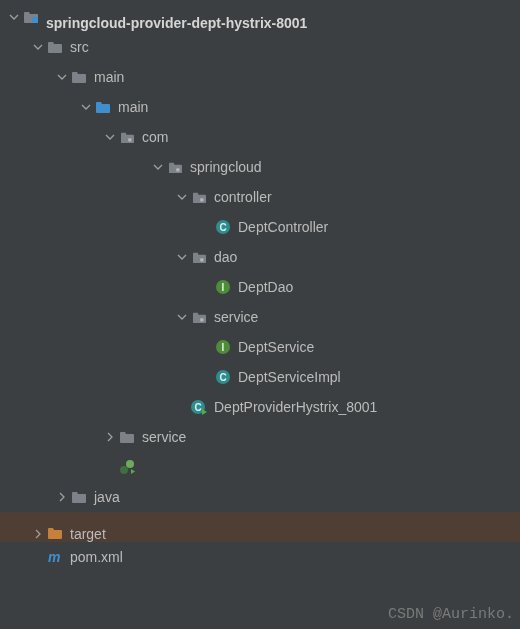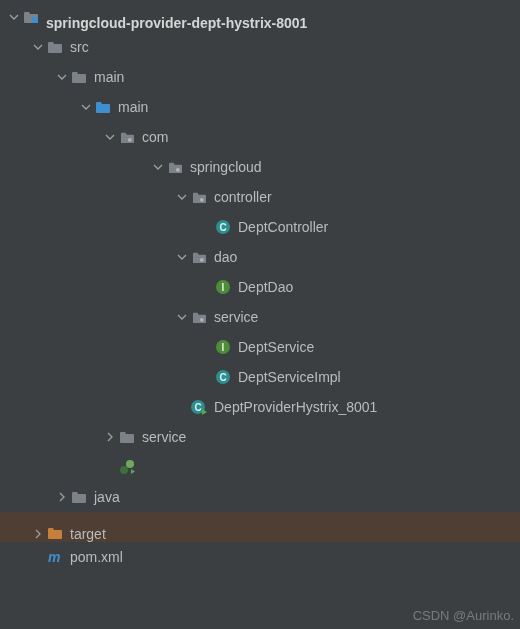--- a/index.html
+++ b/index.html
@@ -52,22 +52,23 @@
   }
   .label.bold {
     font-weight: 600;
     color: #d5d5d5;
     margin-top: 12px;
   }
   .watermark {
     position: absolute;
     right: 6px;
     bottom: 6px;
-    font-size: 13px;
+    font-size: 15px;
     color: #7a7a7a;
+    font-family: Liberation Mono, monospace;
   }
 </style>
 </head>
 <body>
 
 <div class="tree">
     <div class="row">
       <span class="indent" style="width: 6px;"></span>
       <span class="arrow">
         <svg width="10" height="10" viewBox="0 0 10 10">

